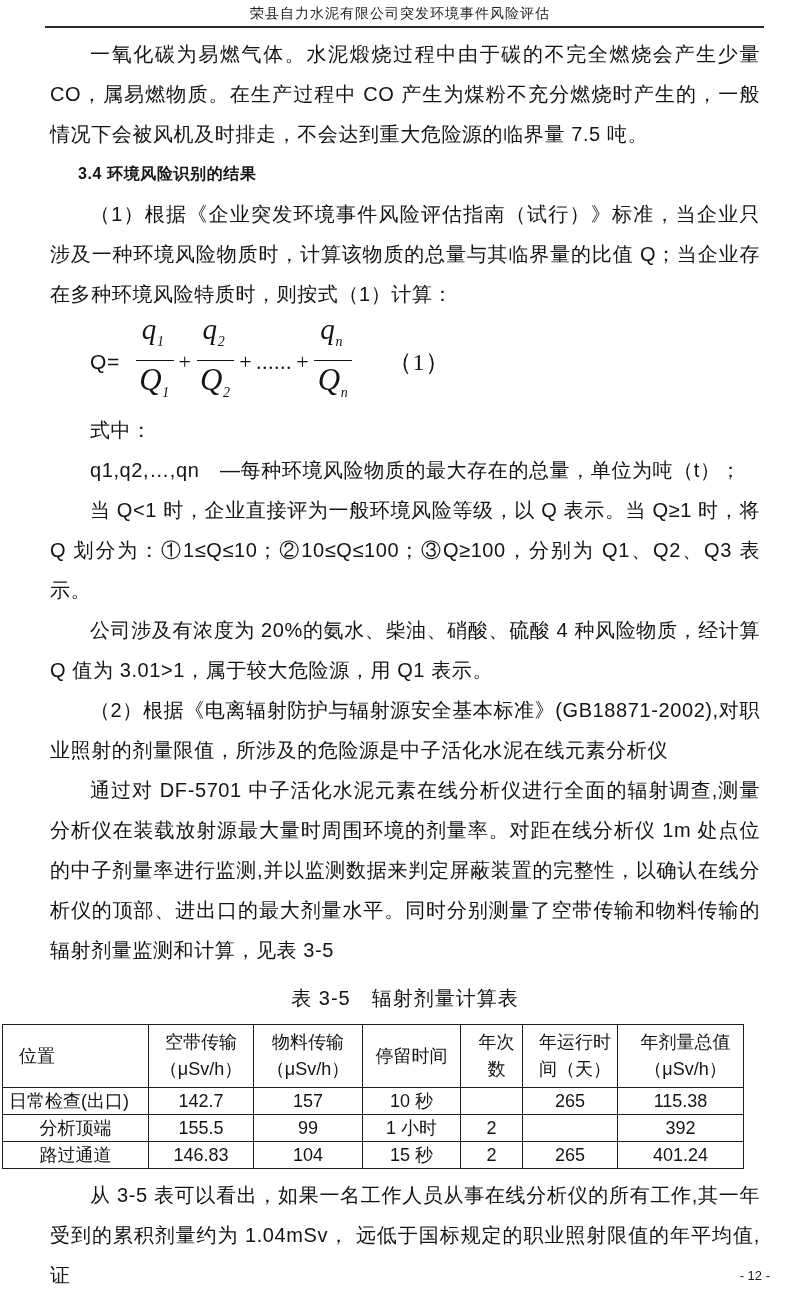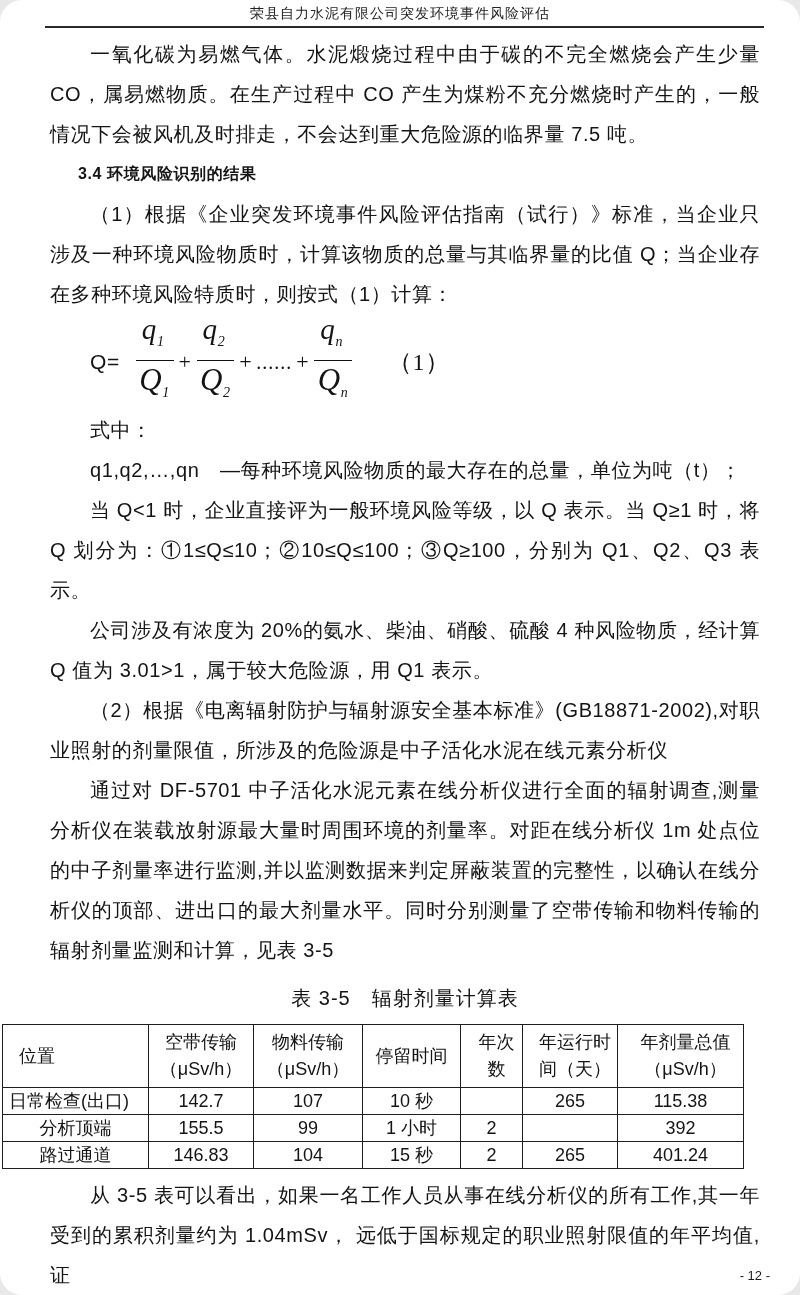--- a/index.html
+++ b/index.html
@@ -4,21 +4,20 @@
 <style>
   html,body { margin:0; padding:0; background:#e8e8e8; }
   .page {
     position:relative;
     width:800px; height:1295px;
     margin:0 auto;
     background:#ffffff;
     color:#141414;
     font-family:"Liberation Sans", sans-serif;
     overflow:hidden;
-    border-radius:22px;
   }
   
   .doc-header {
     padding-top:5px;
     text-align:center;
     font-size:14px;
     letter-spacing:1px;
     color:#222;
   }
   .header-rule {
@@ -159,21 +158,21 @@
         <th>停留时间</th>
         <th class="th-left-sm">年次数</th>
         <th class="th-left-sm">年运行时间（天）</th>
         <th class="th-left-sm">年剂量总值 （μSv/h）</th>
       </tr>
     </thead>
     <tbody>
       <tr>
         <td class="cell-left">日常检查(出口)</td>
         <td>142.7</td>
-        <td>107</td>
+        <td>157</td>
         <td>10 秒</td>
         <td></td>
         <td>265</td>
         <td>115.38</td>
       </tr>
       <tr>
         <td>分析顶端</td>
         <td>155.5</td>
         <td>99</td>
         <td>1 小时</td>

